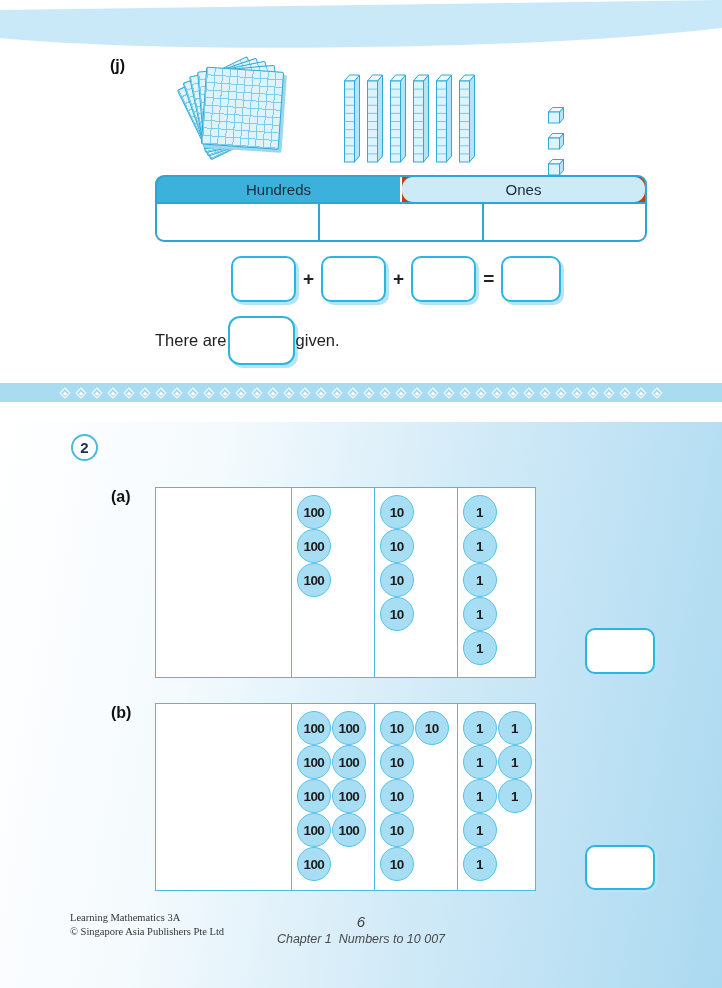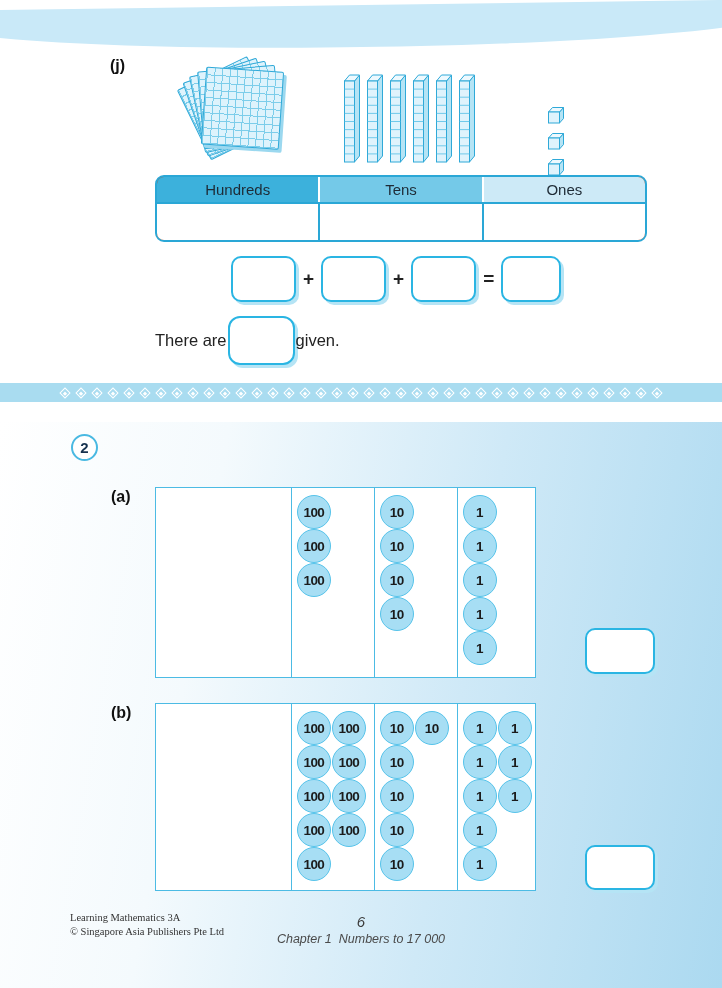--- a/index.html
+++ b/index.html
@@ -27,21 +27,21 @@
   #cubes{position:absolute;left:548px;top:106px;display:flex;flex-direction:column;gap:3px;}
 
   
   #hto-table{position:absolute;left:155px;top:175px;width:488px;border:2px solid #2aa7d6;
              border-radius:9px;overflow:hidden;background:#c2410c;}
   .hto-header{display:flex;height:25px;border-bottom:2px solid #2aa7d6;}
   .hto-header .hcell{flex:1;display:flex;align-items:center;justify-content:center;
                      font-size:15px;color:#1e2b36;}
   .hcell.h-hund{background:#3cb1dc;border-right:2px solid #fff;}
   .hcell.h-tens{background:#74c9e8;border-right:2px solid #fff;}
-  .hcell.h-ones{background:#cdeaf7;}
+  .hcell.h-ones{background:#cdeaf7;border-radius:11px;}
   .hto-body{display:flex;height:36px;background:#fff;}
   .hto-body .bcell{flex:1;}
   .hto-body .bcell:nth-child(1),.hto-body .bcell:nth-child(2){border-right:2px solid #2aa7d6;}
 
   
   .wbox{background:#fff;border:2.2px solid #2ab5e3;border-radius:10px;box-shadow:3px 3px 0 #b5e4f5;}
 
   #equation{position:absolute;left:231px;top:256px;display:flex;align-items:center;gap:7px;}
   #equation .wbox{width:61px;height:42px;}
   #equation .wbox.last{width:56px;}
@@ -214,21 +214,20 @@
       <div><svg width="18" height="19" viewBox="0 0 18 19">
           <polygon points="11.5,6 15.5,1.5 15.5,12.5 11.5,17" fill="#b5e4f5" stroke="#2fa9d8" stroke-width="1"></polygon>
           <polygon points="0.5,6 4.5,1.5 15.5,1.5 11.5,6" fill="#eef9fe" stroke="#2fa9d8" stroke-width="1"></polygon>
           <rect x="0.5" y="6" width="11" height="11" fill="#dff3fc" stroke="#2fa9d8" stroke-width="1"></rect>
         </svg></div>
     </div>
 
   <div id="hto-table">
     <div class="hto-header">
       <div class="hcell h-hund">Hundreds</div>
-      <div class="hcell h-tens">Tens</div>
       <div class="hcell h-ones">Ones</div>
     </div>
     <div class="hto-body">
       <div class="bcell"></div>
       <div class="bcell"></div>
       <div class="bcell"></div>
     </div>
   </div>
 
   <div id="equation">
@@ -403,15 +402,15 @@
         </div>
       </div>
     </div>
   <div class="wbox" id="ans-b"></div>
 
   <div id="footer-left">
     <div>Learning Mathematics 3A</div>
     <div>© Singapore Asia Publishers Pte Ltd</div>
   </div>
   <div id="page-num">6</div>
-  <div id="chapter-line">Chapter 1  Numbers to 17 000</div>
+  <div id="chapter-line">Chapter 1  Numbers to 10 007</div>
 
 </div>
 
 </body></html>

